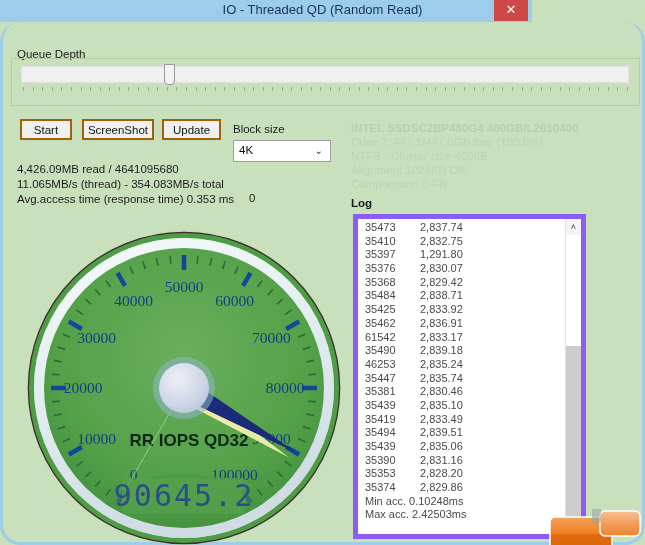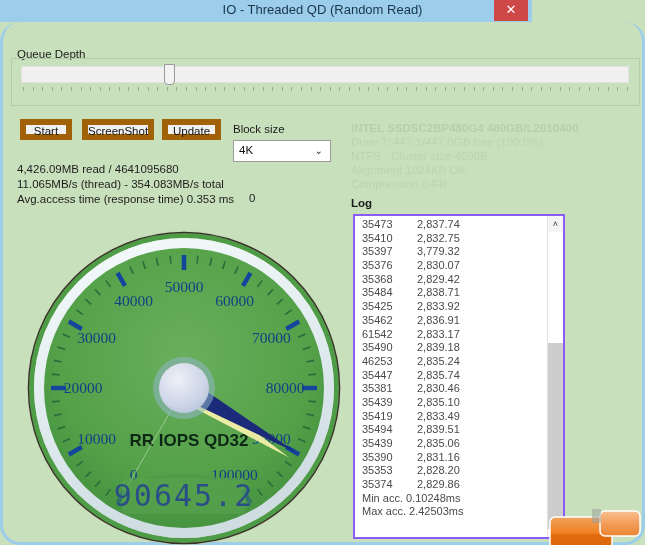--- a/index.html
+++ b/index.html
@@ -114,21 +114,21 @@
     width: 1px; height: 4px;
     background: #9aae8f;
     display: block;
   }
 
   
   .btn {
     position: absolute;
     height: 21px;
     background: #f0f0f0;
-    border: 6px solid #a16207;
+    border: 2px solid #a16207;
     font-size: 11.5px;
     color: #131313;
     font-family: "Liberation Sans", sans-serif;
     cursor: pointer;
     padding: 0;
     box-sizing: border-box;
   }
   #btn-start    { left: 17px;  top: 97px; width: 52px; }
   #btn-screen   { left: 79px;  top: 97px; width: 72px; }
   #btn-update   { left: 159px; top: 97px; width: 59px; }
@@ -204,23 +204,23 @@
     left: 348px; top: 175px;
     font-size: 11.5px;
     color: #1b1b1b;
     font-weight: bold;
   }
 
   
   .logbox {
     position: absolute;
     left: 350px; top: 192px;
-    width: 212px; height: 325px;
+    width: 233px; height: 325px;
     background: #ffffff;
-    border: 2px solid #8b5cf6;
+    border: 5px solid #8b5cf6;
     box-sizing: border-box;
     overflow: hidden;
   }
   .log-list {
     position: absolute;
     left: 0; top: 0;
     width: 250px;
     padding: 2px 0 0 0;
   }
   .log-row {
@@ -396,21 +396,21 @@
       <div class="line">NTFS - Cluster size 4096B</div>
       <div class="line">Alignment 1024KB OK</div>
       <div class="line">Compression 0-Fill</div>
     </div>
 
     <div class="log-label">Log</div>
     <div class="logbox">
       <div class="log-list" id="log-list">
           <div class="log-row"><span class="c1">35473</span><span class="c2">2,837.74</span></div>
           <div class="log-row"><span class="c1">35410</span><span class="c2">2,832.75</span></div>
-          <div class="log-row"><span class="c1">35397</span><span class="c2">3,779.32</span></div>
+          <div class="log-row"><span class="c1">35397</span><span class="c2">1,291.80</span></div>
           <div class="log-row"><span class="c1">35376</span><span class="c2">2,830.07</span></div>
           <div class="log-row"><span class="c1">35368</span><span class="c2">2,829.42</span></div>
           <div class="log-row"><span class="c1">35484</span><span class="c2">2,838.71</span></div>
           <div class="log-row"><span class="c1">35425</span><span class="c2">2,833.92</span></div>
           <div class="log-row"><span class="c1">35462</span><span class="c2">2,836.91</span></div>
           <div class="log-row"><span class="c1">61542</span><span class="c2">2,833.17</span></div>
           <div class="log-row"><span class="c1">35490</span><span class="c2">2,839.18</span></div>
           <div class="log-row"><span class="c1">46253</span><span class="c2">2,835.24</span></div>
           <div class="log-row"><span class="c1">35447</span><span class="c2">2,835.74</span></div>
           <div class="log-row"><span class="c1">35381</span><span class="c2">2,830.46</span></div>

